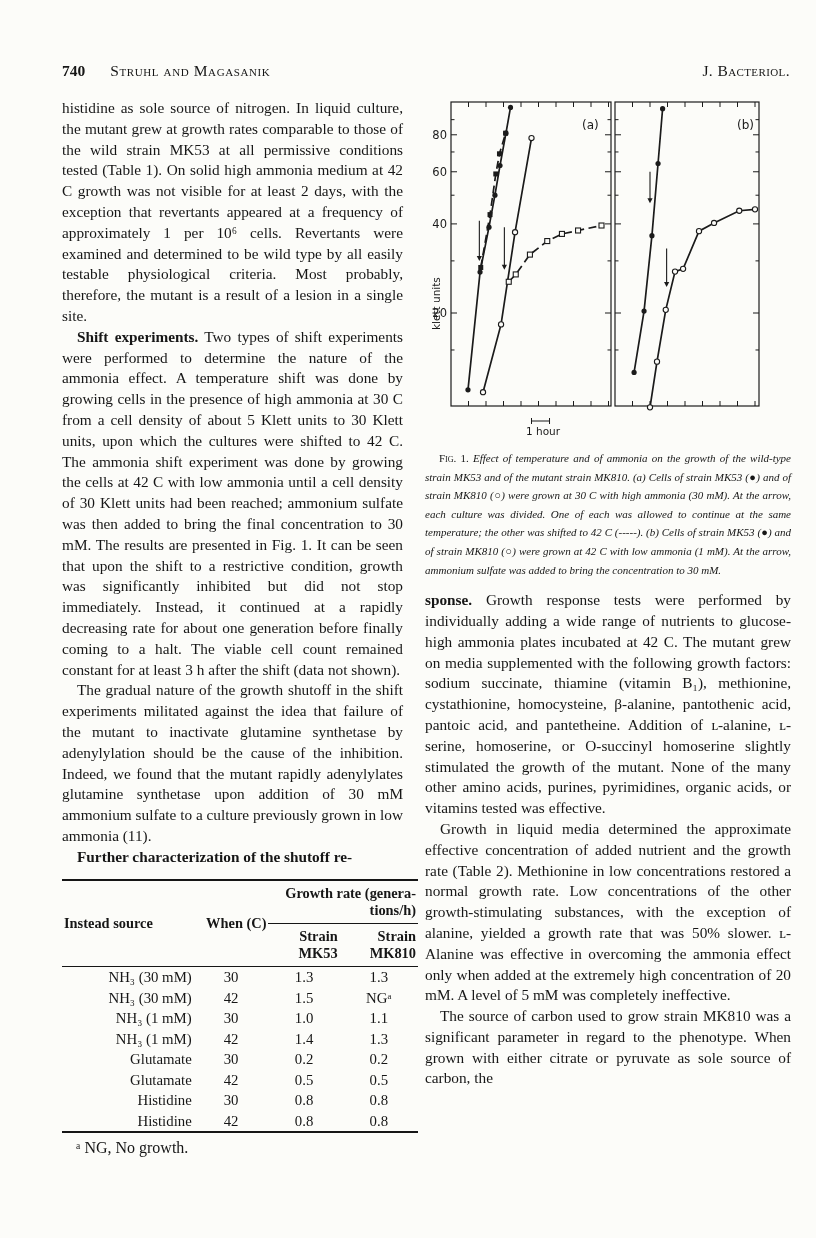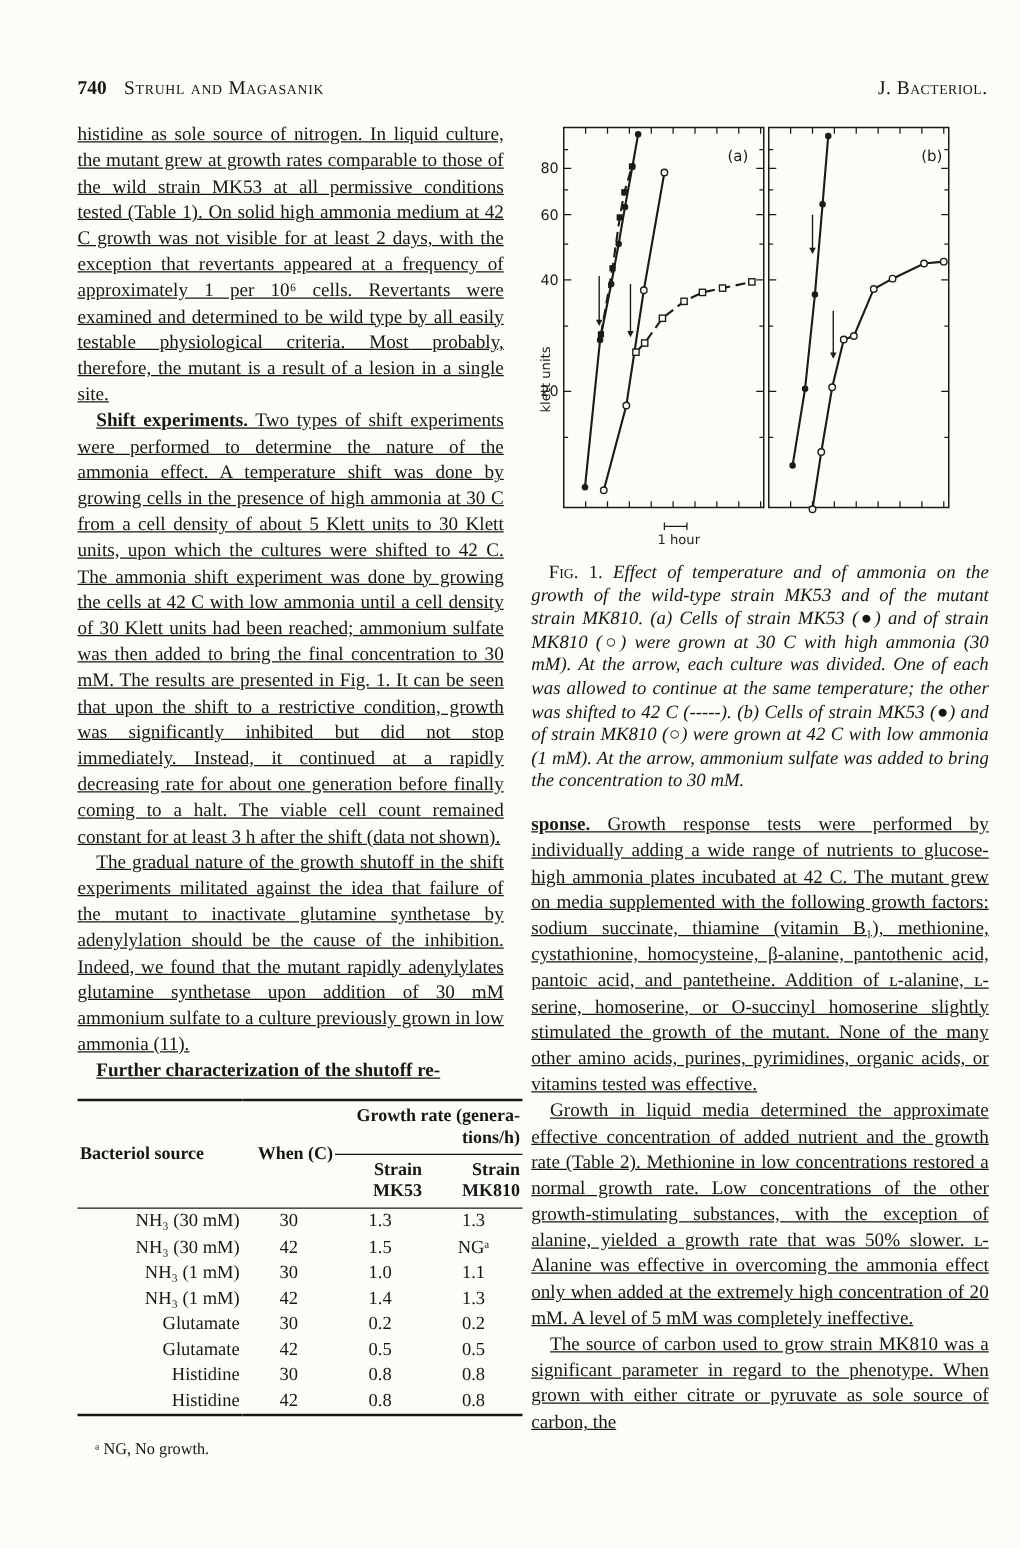--- a/index.html
+++ b/index.html
@@ -1,51 +1,51 @@
 <!DOCTYPE html>
 <html><head>
 <meta charset="utf-8">
 <style>
   html,body{margin:0;padding:0;background:#d8d8d4;}
   #page{position:relative;width:816px;height:1238px;background:#fcfcf9;color:#161616;
         font-family:"Liberation Serif","DejaVu Serif",serif;overflow:hidden;}
   
   .hdr{position:absolute;top:62px;left:62px;width:728px;font-size:15.5px;}
-  .hdr .pageno{font-weight:bold;margin-right:14px;}
+  .hdr .pageno{font-weight:bold;margin-right:25px;}
   .hdr .rh{font-variant:small-caps;letter-spacing:.6px;}
   .hdr .jr{position:absolute;right:0;top:0;font-variant:small-caps;letter-spacing:.4px;}
   
   .col{position:absolute;text-align:justify;font-size:15.3px;line-height:20.8px;}
   #col-left{left:62px;top:98px;width:341px;}
   #col-right{left:425px;top:93px;width:366px;}
-  p.body{margin:0;text-decoration:underline;}
+  p.body{margin:0;}
   p.ind{text-indent:15px;}
   b.lead{font-weight:bold;}
   
   #fig-wrap{width:366px;height:350px;}
   #fig-svg{display:block;}
   .chart-text{font-family:"DejaVu Sans","Liberation Sans",sans-serif;fill:#1b1b1b;}
   
-  .caption{margin-top:6px;font-size:15px;line-height:18.6px;font-style:italic;text-align:justify;text-indent:14px;}
+  .caption{margin-top:6px;font-size:11px;line-height:18.6px;font-style:italic;text-align:justify;text-indent:14px;}
   .caption .figlead{font-style:normal;font-variant:small-caps;}
   .rc-p1{margin-top:12px;}
   
   #table-block{margin-top:12px;width:356px;}
   .tbl-title{font-size:15px;line-height:19.5px;text-align:center;margin:0 6px 6px 6px;}
   .tbl-title .tlead{font-variant:small-caps;}
   .tbl-title .tit{font-style:italic;}
   table.t1{width:100%;border-collapse:collapse;border-top:2.2px solid #161616;border-bottom:2.2px solid #161616;
            font-size:14.8px;}
   table.t1 th{font-weight:bold;font-size:14.4px;line-height:17px;padding:4px 2px;vertical-align:middle;text-align:right;}
   th.group{border-bottom:1.4px solid #161616;padding:3px 8px;}
   thead{border-bottom:1.4px solid #161616;}
   table.t1 td{padding:0 2px;line-height:20.5px;}
   td.c0{text-align:right;}
   td.c1,td.c2,td.c3{text-align:center;}
-  .footnote{font-size:13px;margin-top:16px;text-indent:14px;}
+  .footnote{font-size:16px;margin-top:5px;text-indent:14px;}
 </style>
 </head>
 <body>
 
 <div id="page">
 
   <div class="hdr">
     <span class="pageno">740</span><span class="rh">Struhl and Magasanik</span>
     <span class="jr">J. Bacteriol.</span>
   </div>
@@ -53,21 +53,21 @@
   <div id="col-left" class="col">
     <p class="body"><b class="lead"></b><span>histidine as sole source of nitrogen. In liquid culture, the mutant grew at growth rates comparable to those of the wild strain MK53 at all permissive conditions tested (Table 1). On solid high ammonia medium at 42 C growth was not visible for at least 2 days, with the exception that revertants appeared at a frequency of approximately 1 per 10⁶ cells. Revertants were examined and determined to be wild type by all easily testable physiological criteria. Most probably, therefore, the mutant is a result of a lesion in a single site.</span></p>
     <p class="body ind"><b class="lead">Shift experiments.</b><span> Two types of shift experiments were performed to determine the nature of the ammonia effect. A temperature shift was done by growing cells in the presence of high ammonia at 30 C from a cell density of about 5 Klett units to 30 Klett units, upon which the cultures were shifted to 42 C. The ammonia shift experiment was done by growing the cells at 42 C with low ammonia until a cell density of 30 Klett units had been reached; ammonium sulfate was then added to bring the final concentration to 30 mM. The results are presented in Fig. 1. It can be seen that upon the shift to a restrictive condition, growth was significantly inhibited but did not stop immediately. Instead, it continued at a rapidly decreasing rate for about one generation before finally coming to a halt. The viable cell count remained constant for at least 3 h after the shift (data not shown).</span></p>
     <p class="body ind"><b class="lead"></b><span>The gradual nature of the growth shutoff in the shift experiments militated against the idea that failure of the mutant to inactivate glutamine synthetase by adenylylation should be the cause of the inhibition. Indeed, we found that the mutant rapidly adenylylates glutamine synthetase upon addition of 30 mM ammonium sulfate to a culture previously grown in low ammonia (11).</span></p>
     <p class="body ind"><b class="lead">Further characterization of the shutoff re-</b><span></span></p>
 
     <div id="table-block">
       <table class="t1">
         <thead>
           <tr>
-            <th rowspan="2" style="text-align:left;width:37%;">Bacteriol source</th>
+            <th rowspan="2" style="text-align:left;width:37%;">Instead source</th>
             <th rowspan="2" style="width:21%;">When (C)</th>
             <th colspan="2" class="group">Growth rate (genera­tions/h)</th>
           </tr>
           <tr>
             <th style="width:20%;">Strain MK53</th>
             <th style="width:22%;">Strain MK810</th>
           </tr>
         </thead>
         <tbody id="t1-body">
             <tr>

